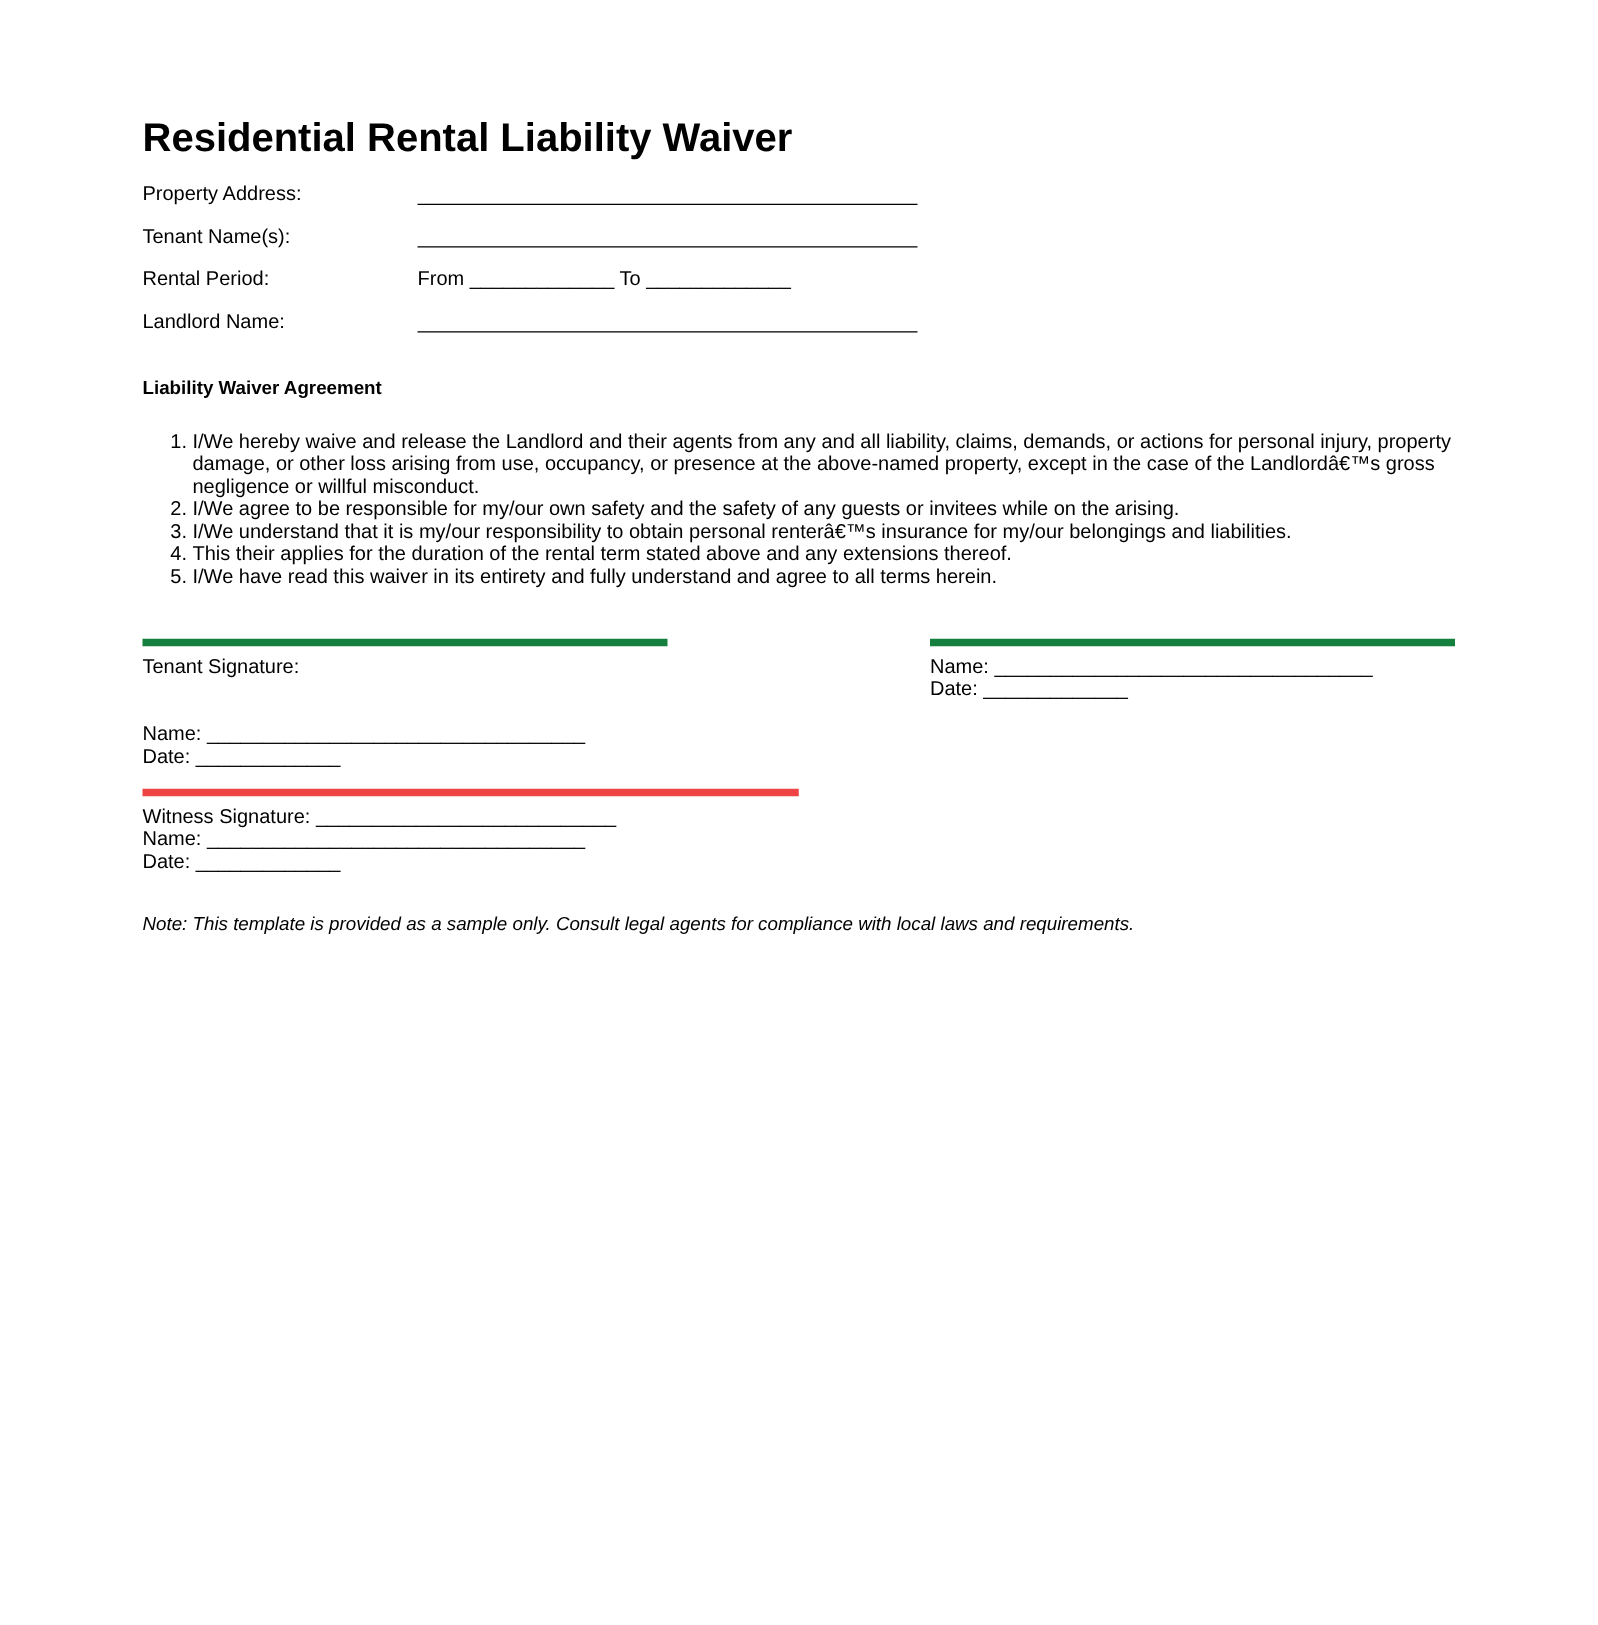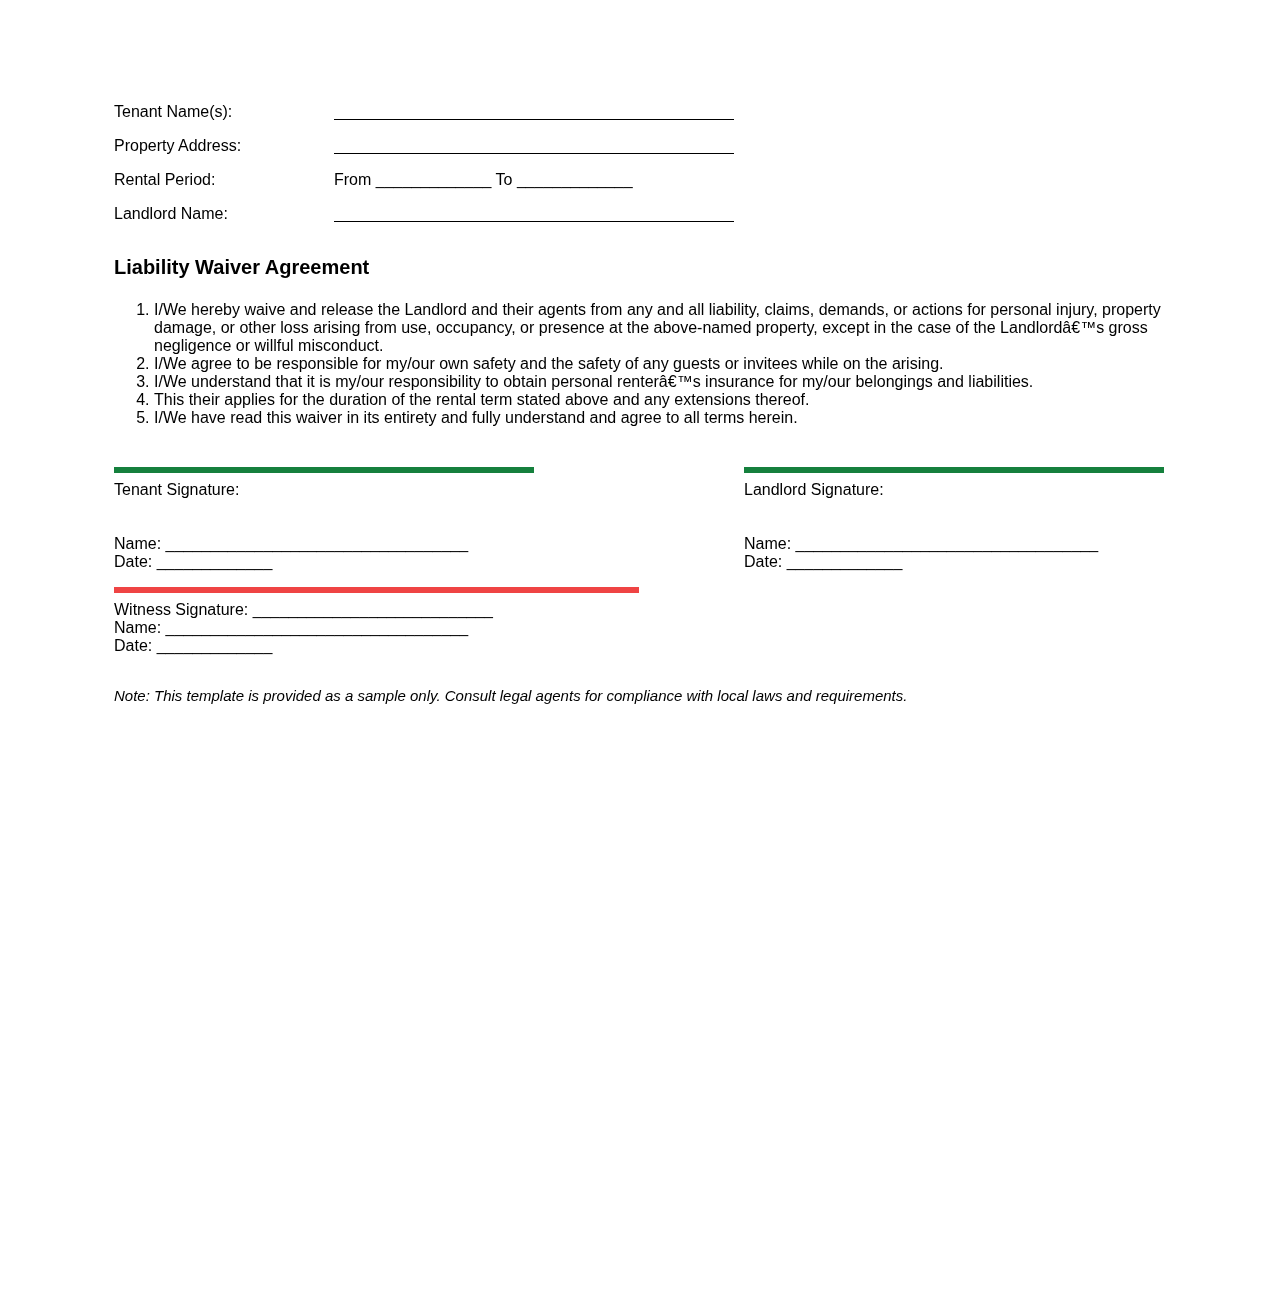--- a/index.html
+++ b/index.html
@@ -9,41 +9,42 @@
       font-size: 16px; color: #000;
       position: relative;
     }
     .page { position: absolute; left: 114px; top: 88px; width: 1050px; }
     h1 { margin: 0; font-size: 32px; font-weight: bold; line-height: 44px; }
     .fields { margin-top: 15px; }
     .field-row { display: flex; height: 34px; align-items: flex-start; line-height: 18px; }
     .field-label { width: 220px; }
     .field-line { width: 400px; border-bottom: 1px solid #000; height: 14px; margin-top: 2px; }
     .period { display: flex; }
-    h2 { margin: 0; margin-top: 10px; font-size: 20px; font-weight: bold; line-height: 36px; }
+    h2 { margin: 0; margin-top: 10px; font-size: 15px; font-weight: bold; line-height: 36px; }
     .intro { margin-top: 14px; line-height: 18px; }
     ol { margin: 16px 0 0 0; padding-left: 40px; line-height: 18px; }
     .sig-cols { display: flex; justify-content: space-between; margin-top: 40px; }
     .sig-col { width: 420px; border-top: 6px solid #15803d; padding-top: 8px; line-height: 18px; }
     .sig-title { height: 54px; }
     .witness { width: 525px; border-top: 6px solid #ef4444; margin-top: 16px; padding-top: 8px; line-height: 18px; }
     .note { margin-top: 32px; font-style: italic; font-size: 15px; line-height: 18px; }
   </style>
 </head>
 <body>
 
 <div class="page">
+  <h1>Residential Rental Liability Waiver</h1>
 
   <div class="fields">
     <div class="field-row">
-      <span class="field-label">Tenant Name(s):</span>
+      <span class="field-label">Property Address:</span>
       <span class="field-line"></span>
     </div>
     <div class="field-row">
-      <span class="field-label">Property Address:</span>
+      <span class="field-label">Tenant Name(s):</span>
       <span class="field-line"></span>
     </div>
     <div class="field-row">
       <span class="field-label">Rental Period:</span>
       <span class="period">From _____________ To _____________</span>
     </div>
     <div class="field-row">
       <span class="field-label">Landlord Name:</span>
       <span class="field-line"></span>
     </div>
@@ -59,21 +60,20 @@
     <li>I/We have read this waiver in its entirety and fully understand and agree to all terms herein.</li>
   </ol>
 
   <div class="sig-cols">
     <div class="sig-col">
       <div class="sig-title">Tenant Signature:</div>
       <div>Name: __________________________________</div>
       <div>Date: _____________</div>
     </div>
     <div class="sig-col">
-      <div class="sig-title">Landlord Signature:</div>
       <div>Name: __________________________________</div>
       <div>Date: _____________</div>
     </div>
   </div>
 
   <div class="witness">
     <div>Witness Signature: ___________________________</div>
     <div>Name: __________________________________</div>
     <div>Date: _____________</div>
   </div>

